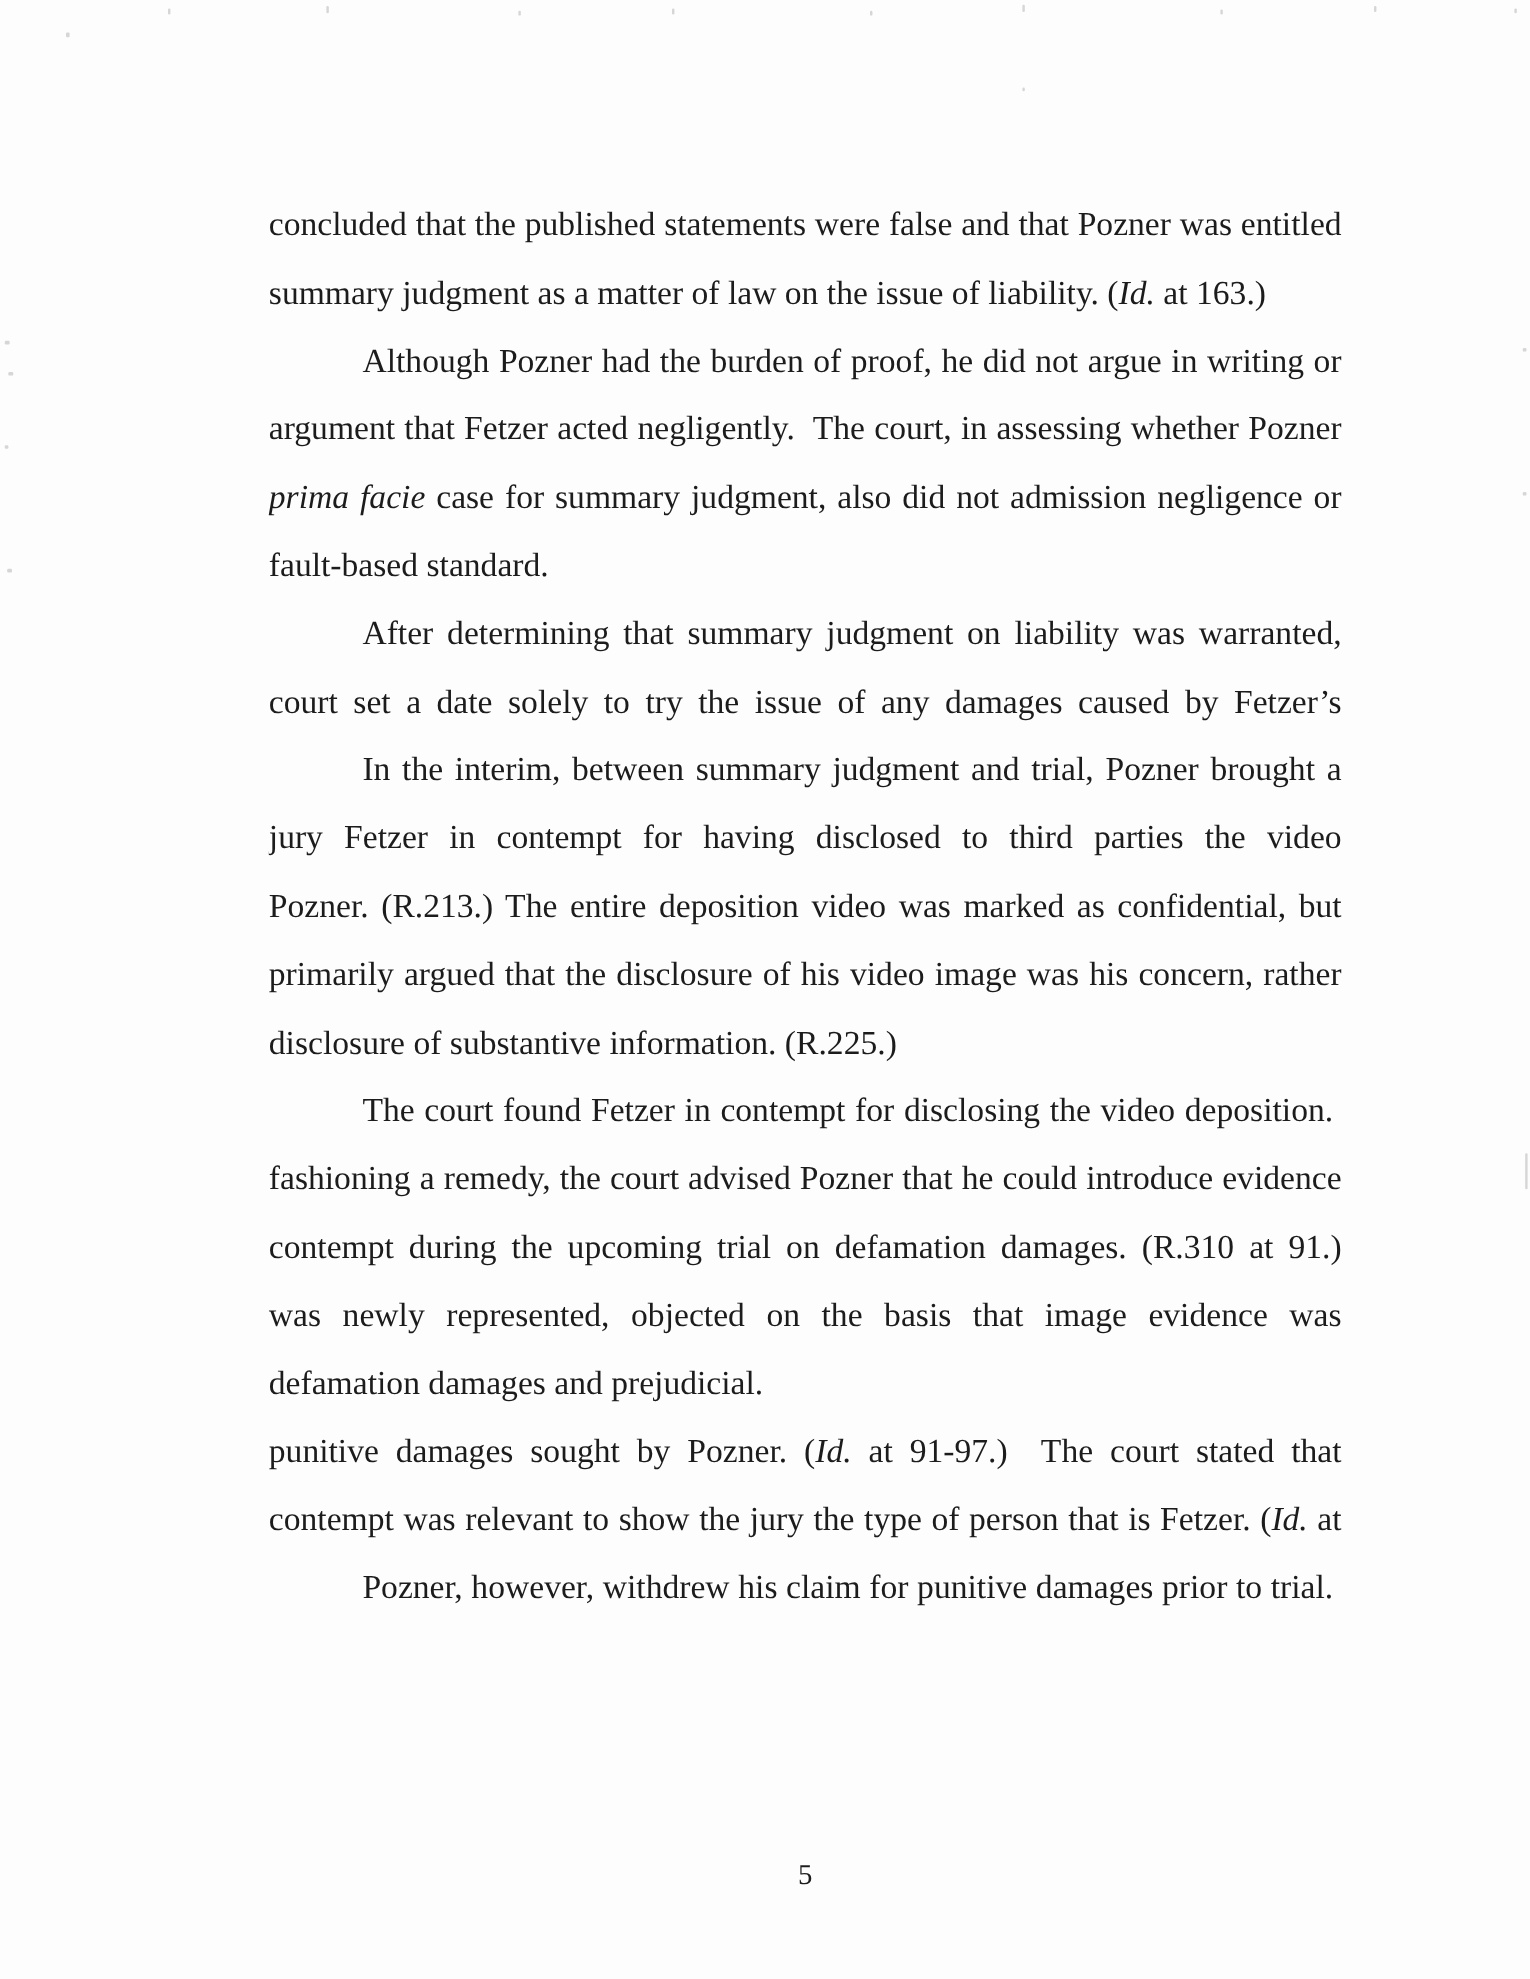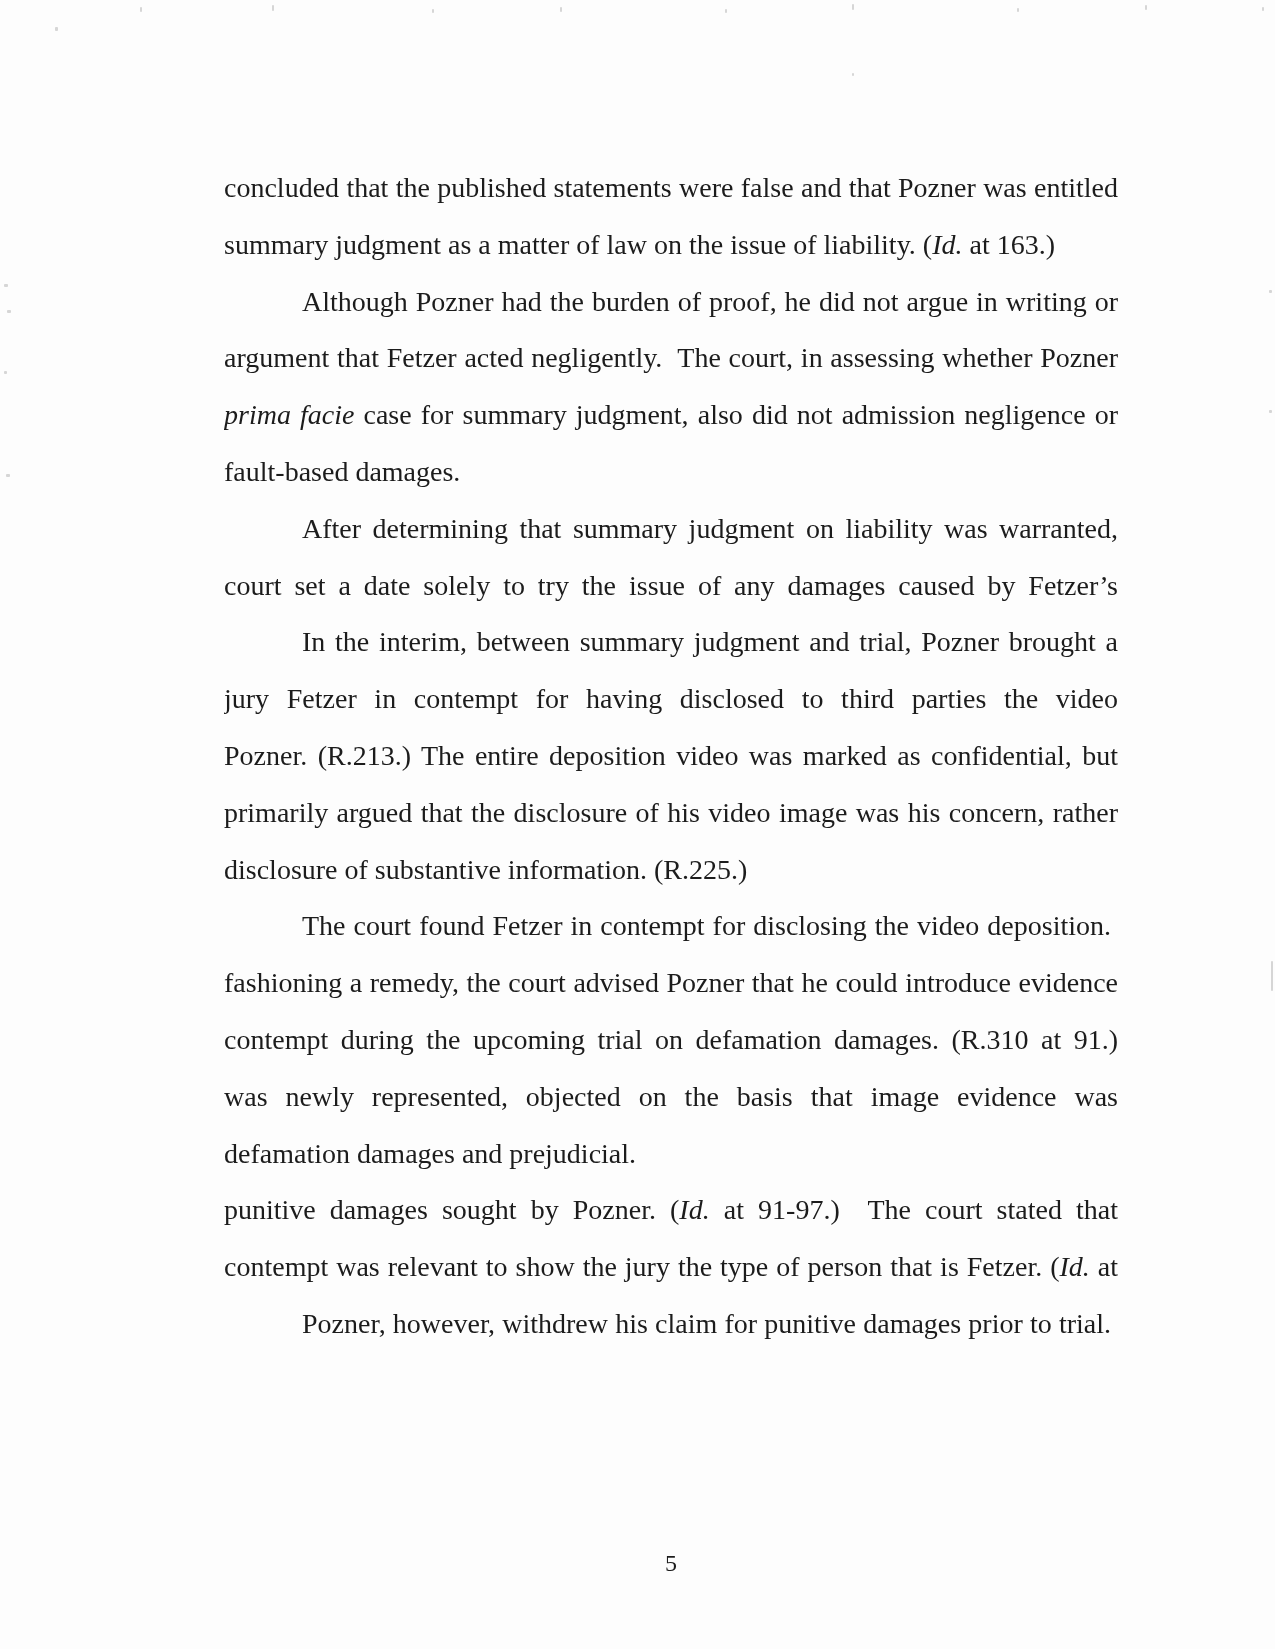--- a/index.html
+++ b/index.html
@@ -82,21 +82,21 @@
       <div class="speck" style="left: 1269px; top: 290px; width: 3px; height: 3px;"></div>
       <div class="speck" style="left: 1269px; top: 410px; width: 3px; height: 3px;"></div>
       <div class="speck" style="left: 1271px; top: 961px; width: 2px; height: 30px;"></div>
     </div>
   <div class="text-body" id="text-body">
       <div class="line just"><span>concluded that the published statements were false and that Pozner was entitled to</span></div>
       <div class="line"><span>summary judgment as a matter of law on the issue of liability. (</span><i>Id.</i><span> at 163.)</span></div>
       <div class="line indent just"><span>Although Pozner had the burden of proof, he did not argue in writing or in oral</span></div>
       <div class="line just"><span>argument that Fetzer acted negligently.&nbsp; The court, in assessing whether Pozner made a</span></div>
       <div class="line just"><i>prima facie</i><span> case for summary judgment, also did not admission negligence or any other</span></div>
-      <div class="line"><span>fault-based damages.</span></div>
+      <div class="line"><span>fault-based standard.</span></div>
       <div class="line indent just"><span>After determining that summary judgment on liability was warranted, the trial</span></div>
       <div class="line"><span>court set a date solely to try the issue of any damages caused by Fetzer’s statements.</span></div>
       <div class="line indent just"><span>In the interim, between summary judgment and trial, Pozner brought a motion to</span></div>
       <div class="line just"><span>jury Fetzer in contempt for having disclosed to third parties the video deposition of</span></div>
       <div class="line just"><span>Pozner. (R.213.) The entire deposition video was marked as confidential, but Pozner</span></div>
       <div class="line just"><span>primarily argued that the disclosure of his video image was his concern, rather than</span></div>
       <div class="line"><span>disclosure of substantive information. (R.225.)</span></div>
       <div class="line indent just"><span>The court found Fetzer in contempt for disclosing the video deposition.&nbsp; In</span></div>
       <div class="line just"><span>fashioning a remedy, the court advised Pozner that he could introduce evidence of the</span></div>
       <div class="line just"><span>contempt during the upcoming trial on defamation damages. (R.310 at 91.) Fetzer, who</span></div>

